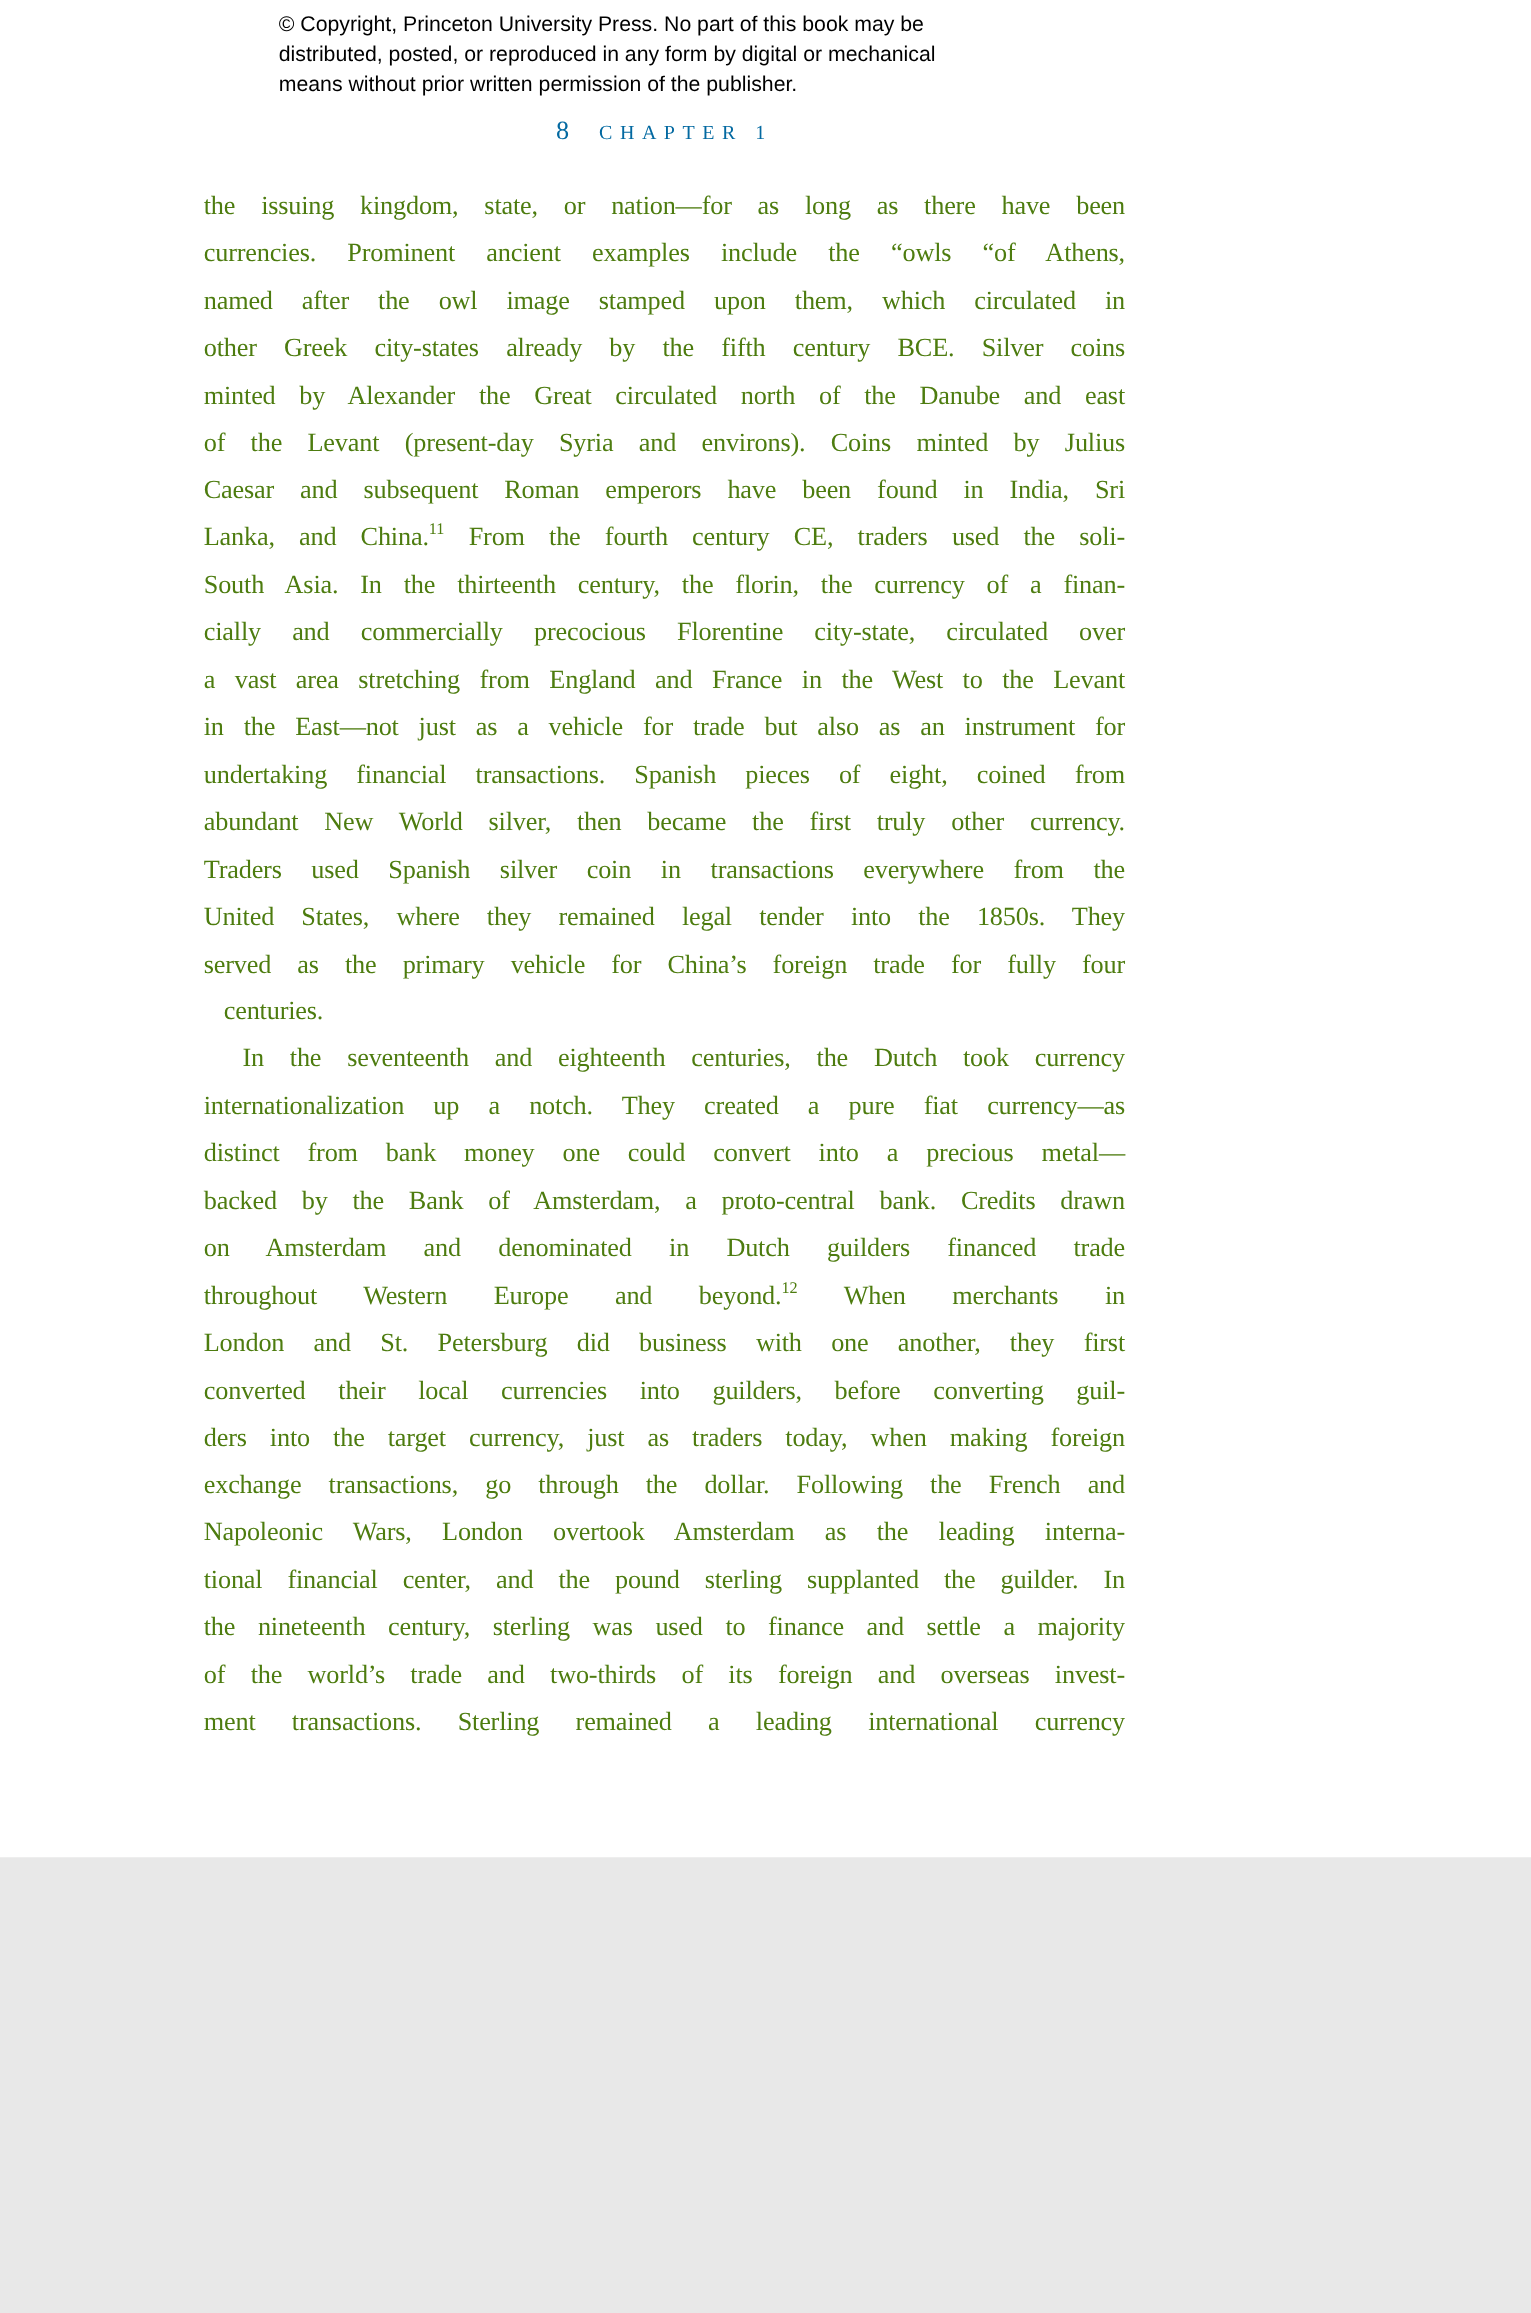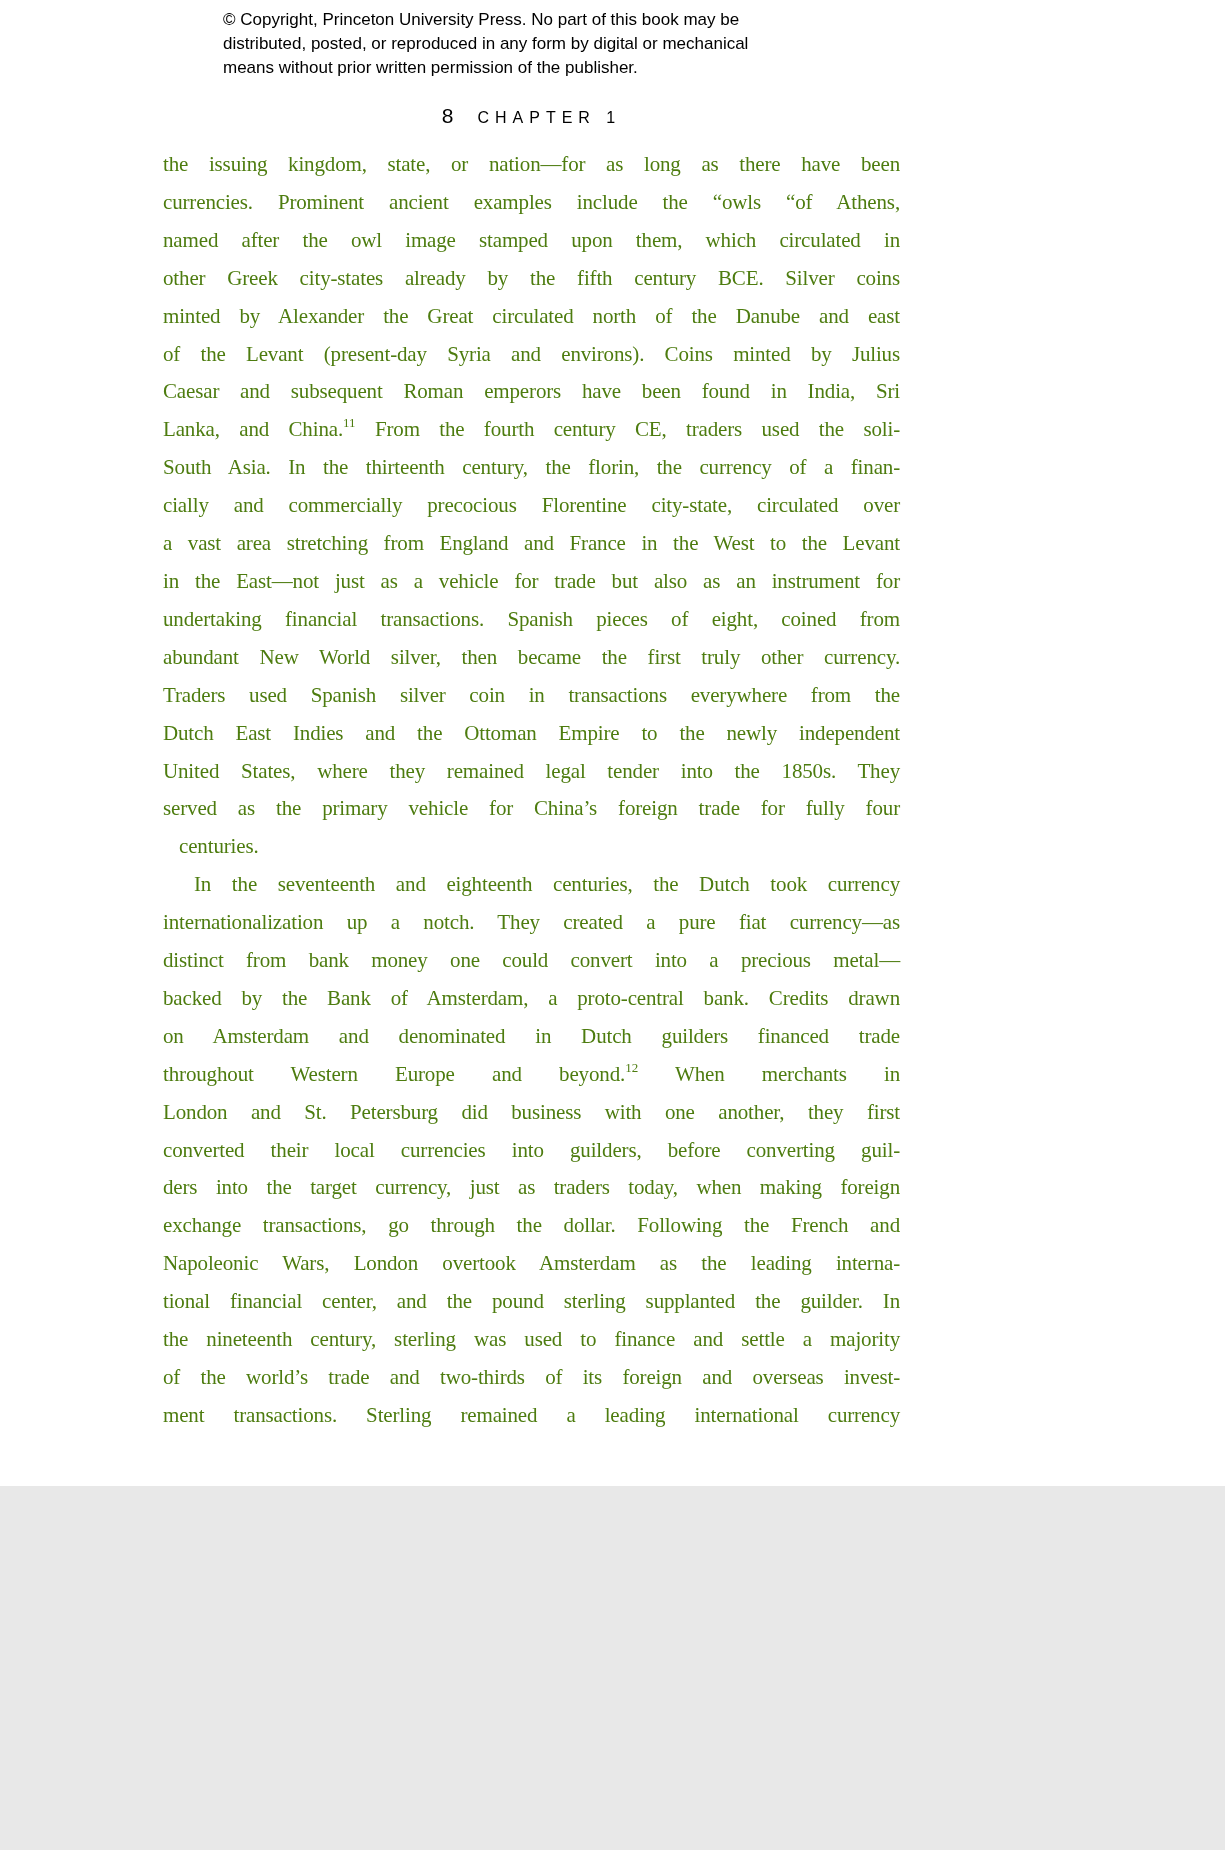--- a/index.html
+++ b/index.html
@@ -17,25 +17,25 @@
     left: 223px;
     top: 8px;
     font-family: "Liberation Sans", sans-serif;
     font-size: 17px;
     line-height: 24px;
     color: #000000;
   }
   .running-header {
     position: absolute;
     left: 163px;
-    top: 104px;
+    top: 92px;
     width: 737px;
     text-align: center;
-    font-family: Liberation Sans, sans-serif;
-    color: #000000;
+    font-family: Liberation Serif, serif;
+    color: #0369a1;
   }
   .page-num {
     font-size: 21px;
     margin-right: 24px;
   }
   .chapter {
     font-size: 16px;
     letter-spacing: 6px;
     text-transform: uppercase;
   }
@@ -102,21 +102,20 @@
       <div class="line"><span>of the Levant (present-day Syria and environs). Coins minted by Julius</span></div>
       <div class="line"><span>Caesar and subsequent Roman emperors have been found in India, Sri</span></div>
       <div class="line"><span>Lanka, and China.</span><sup class="fnref">11</sup><span> From the fourth century CE, traders used the soli-</span></div>
       <div class="line"><span>South Asia. In the thirteenth century, the florin, the currency of a finan-</span></div>
       <div class="line"><span>cially and commercially precocious Florentine city-state, circulated over</span></div>
       <div class="line"><span>a vast area stretching from England and France in the West to the Levant</span></div>
       <div class="line"><span>in the East—not just as a vehicle for trade but also as an instrument for</span></div>
       <div class="line"><span>undertaking financial transactions. Spanish pieces of eight, coined from</span></div>
       <div class="line"><span>abundant New World silver, then became the first truly other currency.</span></div>
       <div class="line"><span>Traders used Spanish silver coin in transactions everywhere from the</span></div>
-      <div class="line"><span>Dutch East Indies and the Ottoman Empire to the newly independent</span></div>
       <div class="line"><span>United States, where they remained legal tender into the 1850s. They</span></div>
       <div class="line"><span>served as the primary vehicle for China’s foreign trade for fully four</span></div>
       <div class="line no-stretch"><span>centuries.</span></div>
       <div class="line indent"><span>In the seventeenth and eighteenth centuries, the Dutch took currency</span></div>
       <div class="line"><span>internationalization up a notch. They created a pure fiat currency—as</span></div>
       <div class="line"><span>distinct from bank money one could convert into a precious metal—</span></div>
       <div class="line"><span>backed by the Bank of Amsterdam, a proto-central bank. Credits drawn</span></div>
       <div class="line"><span>on Amsterdam and denominated in Dutch guilders financed trade</span></div>
       <div class="line"><span>throughout Western Europe and beyond.</span><sup class="fnref">12</sup><span> When merchants in</span></div>
       <div class="line"><span>London and St. Petersburg did business with one another, they first</span></div>

